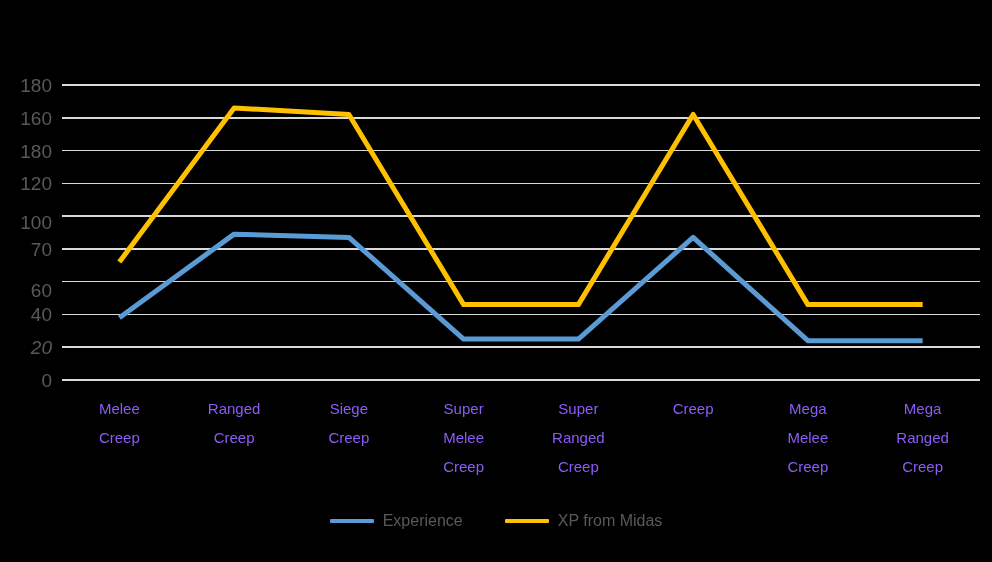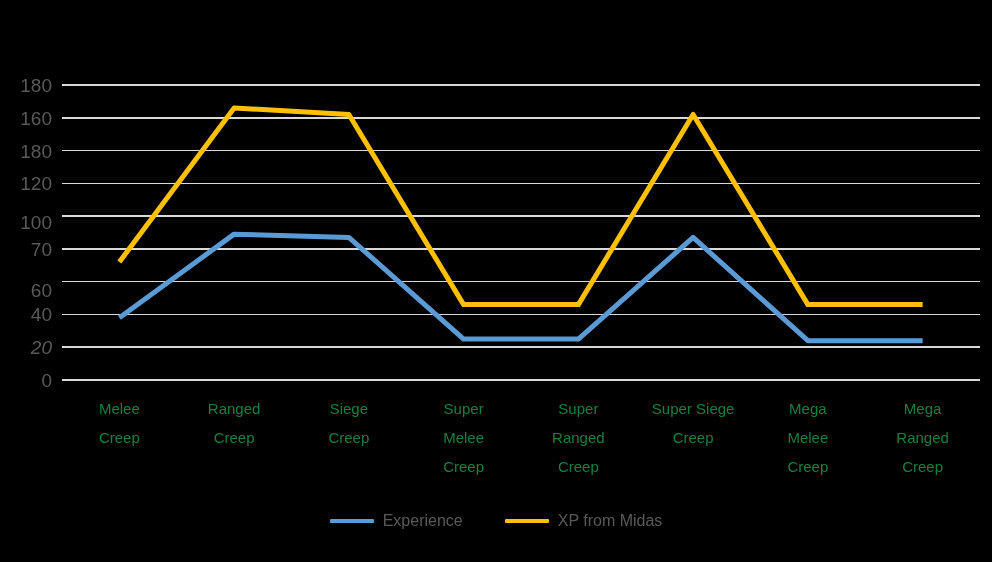--- a/index.html
+++ b/index.html
@@ -76,21 +76,21 @@
     position: absolute;
     left: 62px;
     top: 394px;
     width: 918px;
     height: 110px;
     display: flex;
   }
   .x-tick-label {
     flex: 1 1 0;
     text-align: center;
-    color: #15803d;
+    color: #8b5cf6;
     font-size: 15px;
     line-height: 29px;
   }
   .x-tick-label span {
     display: block;
   }
   
   #series-svg {
     position: absolute;
     left: 62px;
@@ -181,21 +181,20 @@
         <span>Super</span>
         <span>Melee</span>
         <span>Creep</span>
       </div>
       <div class="x-tick-label">
         <span>Super</span>
         <span>Ranged</span>
         <span>Creep</span>
       </div>
       <div class="x-tick-label">
-        <span>Super Siege</span>
         <span>Creep</span>
       </div>
       <div class="x-tick-label">
         <span>Mega</span>
         <span>Melee</span>
         <span>Creep</span>
       </div>
       <div class="x-tick-label">
         <span>Mega</span>
         <span>Ranged</span>

